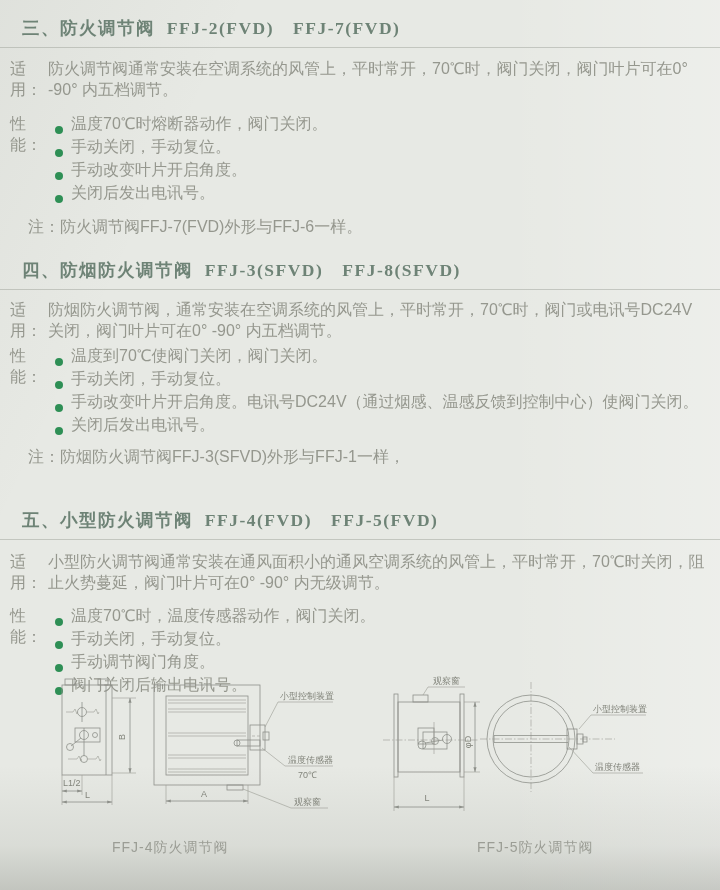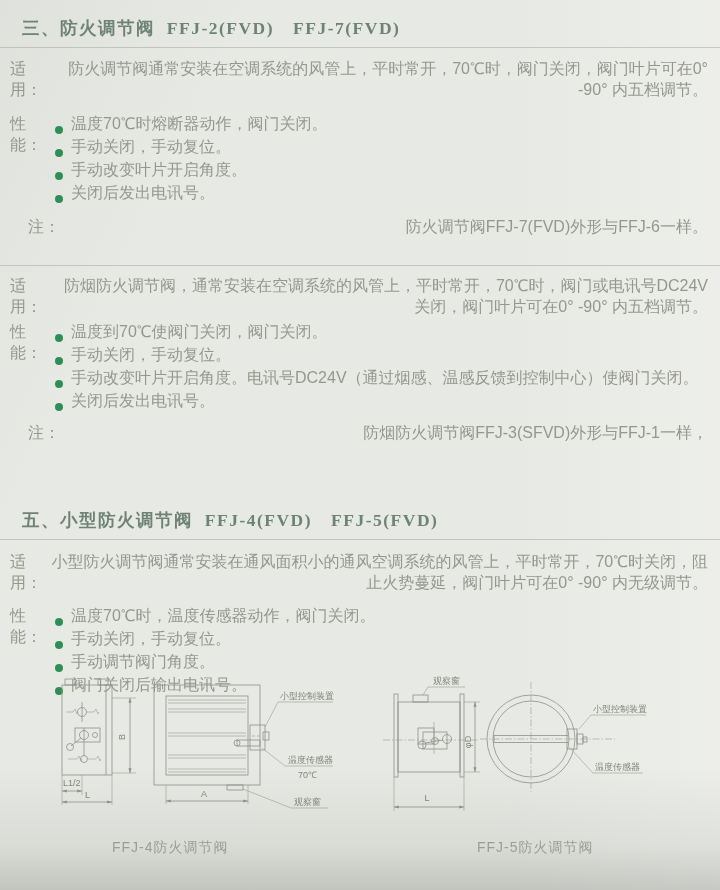--- a/index.html
+++ b/index.html
@@ -19,21 +19,21 @@
   .sec-heading{
     margin:0 0 0 22px;
     font-family:"Liberation Serif", serif;
     font-size:17.5px;font-weight:bold;
     color:#6e8376;letter-spacing:1.5px;
     line-height:24px;white-space:pre;
   }
   .sec-rule{height:0;border:none;border-top:1px solid rgba(150,156,146,0.45);margin:7px 0 0 0;}
   .row{display:flex;align-items:flex-start;padding-left:10px;padding-right:12px;font-size:16px;line-height:21px;color:#95978e;}
   .row-label{flex:0 0 38px;}
-  .row-text{flex:1;text-align:right;}
+  .row-text{flex:1;}
   .note-row{padding-left:28px;}
   .note-row .row-label{flex:0 0 20px;}
   .note-lines div{line-height:22px;}
   ul.perf-list{list-style:none;margin:0;padding:0 0 0 7px;}
   ul.perf-list li{display:flex;align-items:flex-end;line-height:21px;margin-bottom:2px;}
   .dot{flex:0 0 8px;width:8px;height:8px;border-radius:50%;background:#2e8f55;margin:6px 8px 0 0;}
   #sec3 .apply{margin-top:10px;}
   #sec3 .perf{margin-top:13px;}
   #sec3 ul.perf-list li{margin-bottom:2px;}
   #sec3 .note{margin-top:11px;}
@@ -83,20 +83,21 @@
     </div>
     <div class="row note note-row">
       <div class="row-label">注：</div>
       <div class="row-text note-lines">
         <div>防火调节阀FFJ-7(FVD)外形与FFJ-6一样。</div>
       </div>
     </div>
   </div>
 
   <div class="section" id="sec4" style="top:258px;">
+    <h2 class="sec-heading">四、防烟防火调节阀  FFJ-3(SFVD)　FFJ-8(SFVD)</h2>
     <hr class="sec-rule">
     <div class="row apply">
       <div class="row-label">适用：</div>
       <div class="row-text">防烟防火调节阀，通常安装在空调系统的风管上，平时常开，70℃时，阀门或电讯号DC24V关闭，阀门叶片可在0° -90° 内五档调节。</div>
     </div>
     <div class="row perf">
       <div class="row-label">性能：</div>
       <ul class="perf-list">
         <li>
             <span class="dot"></span>

